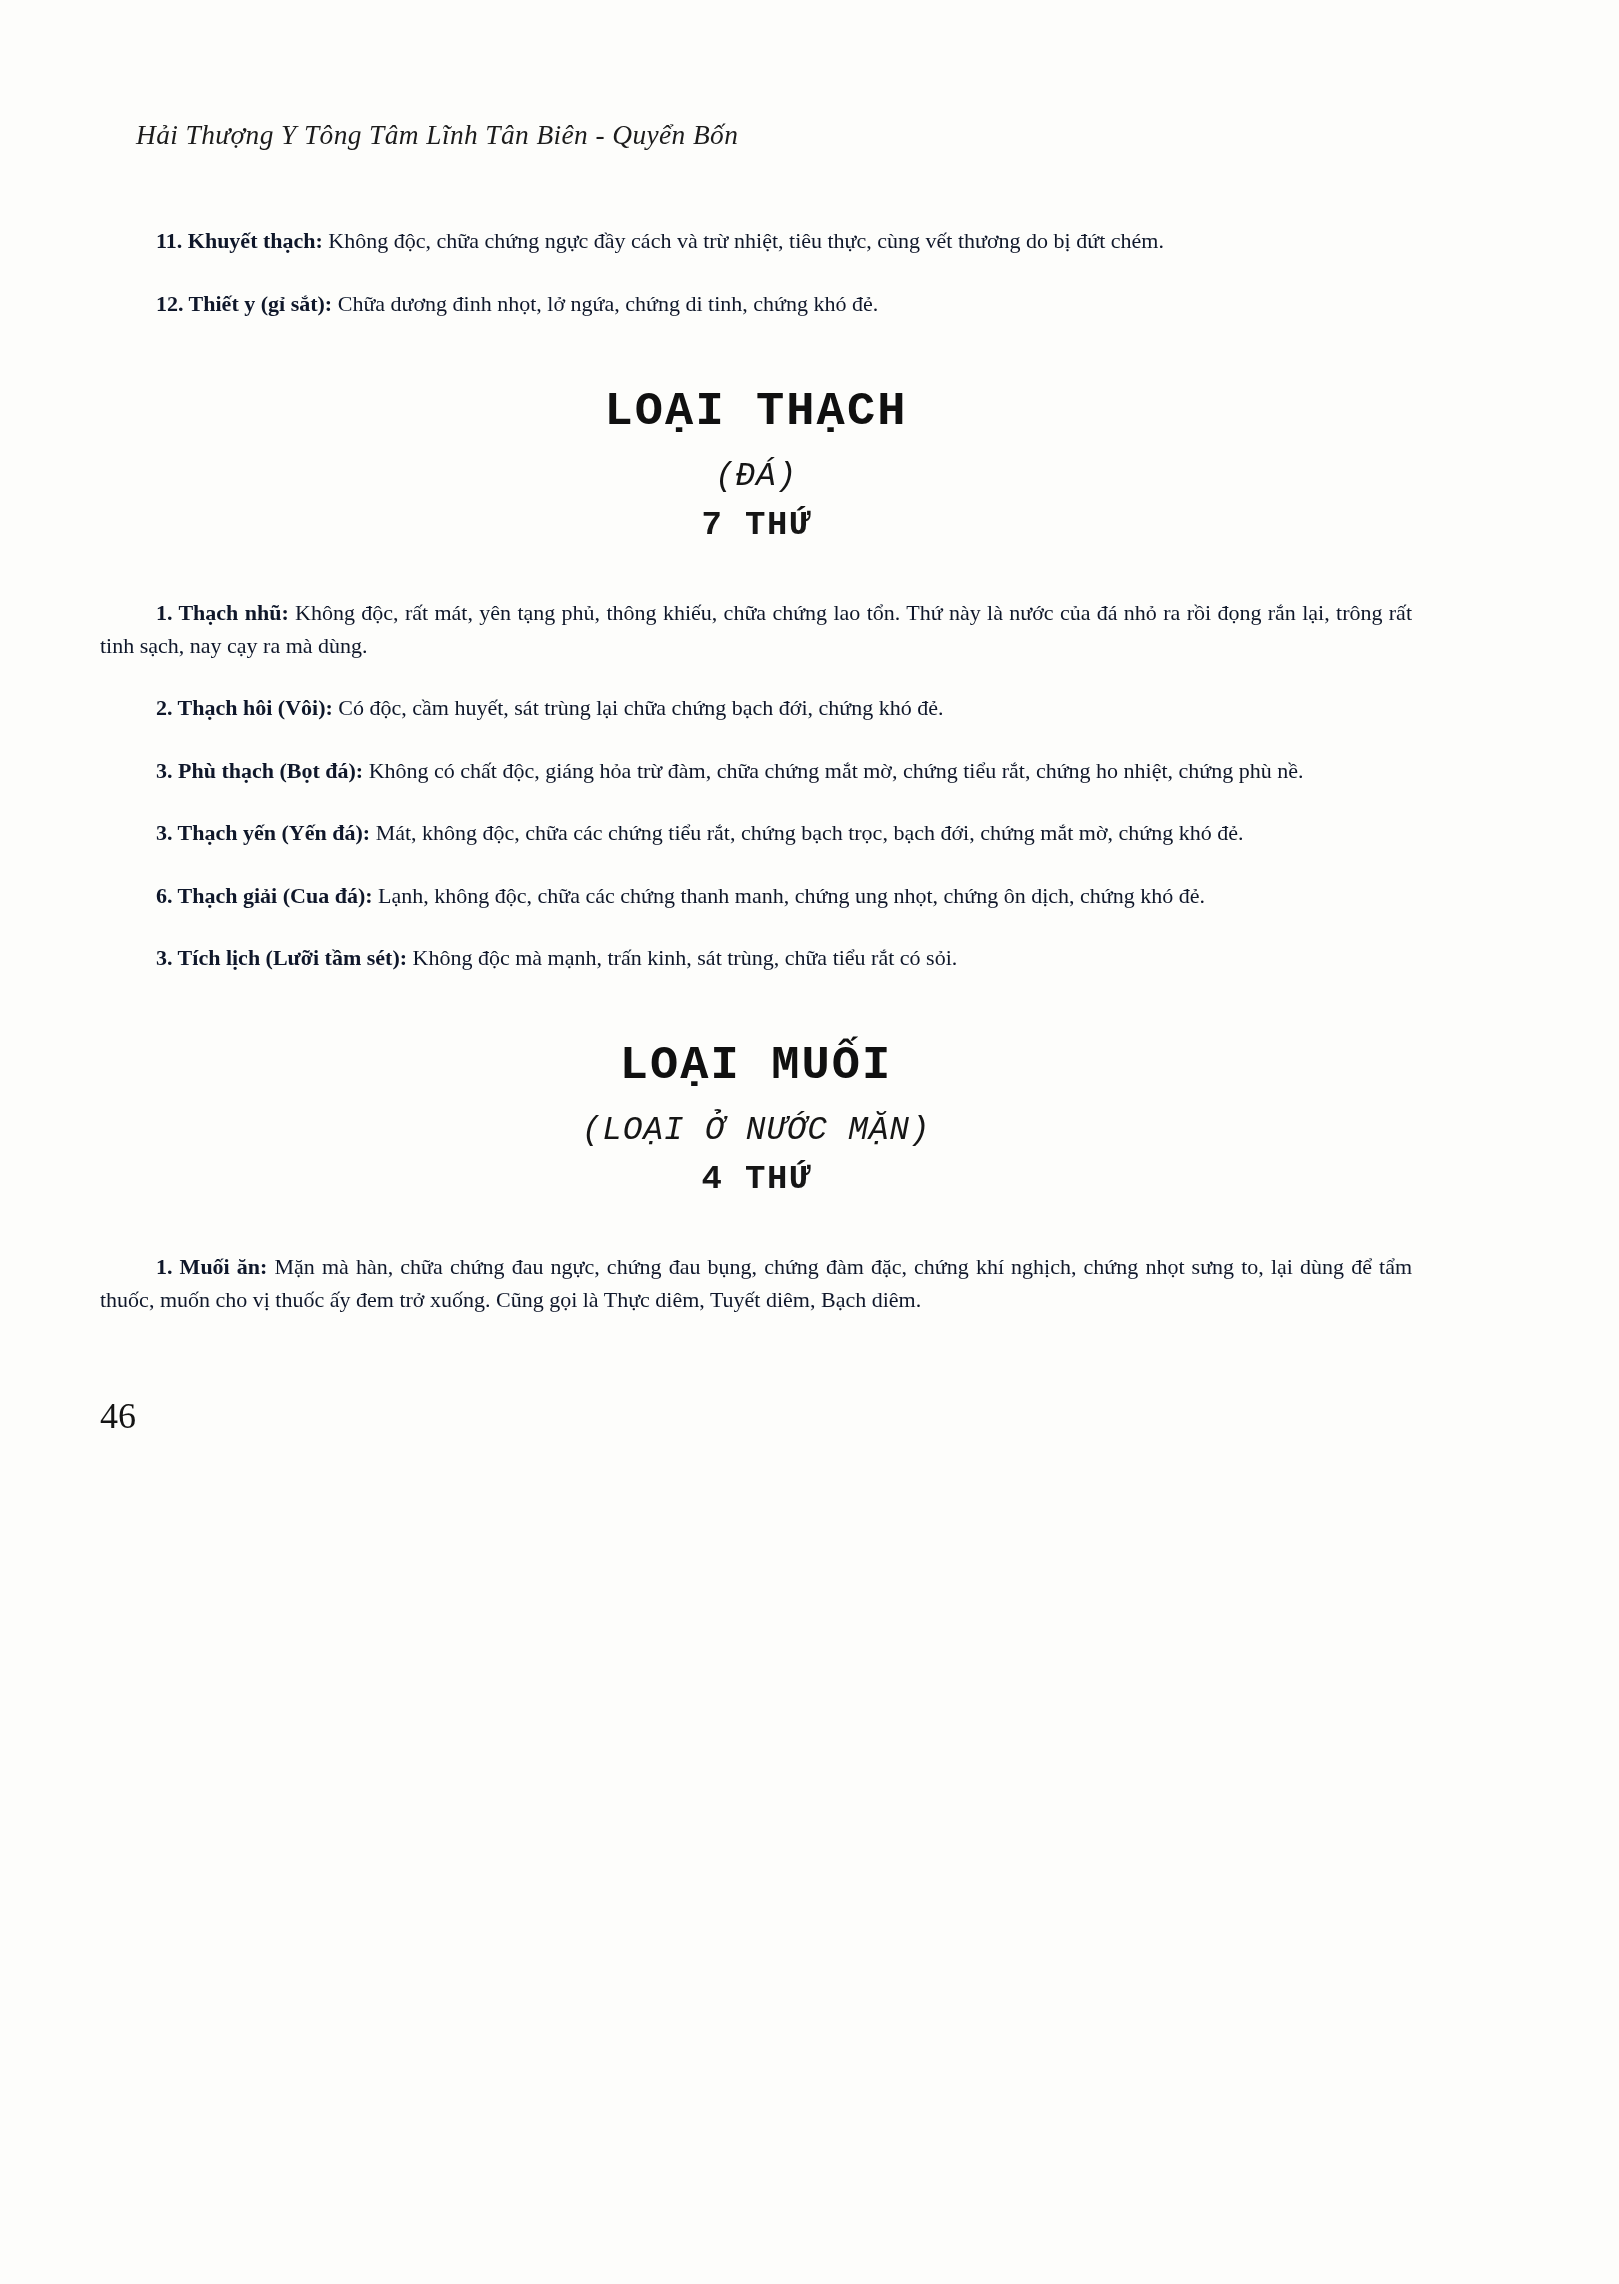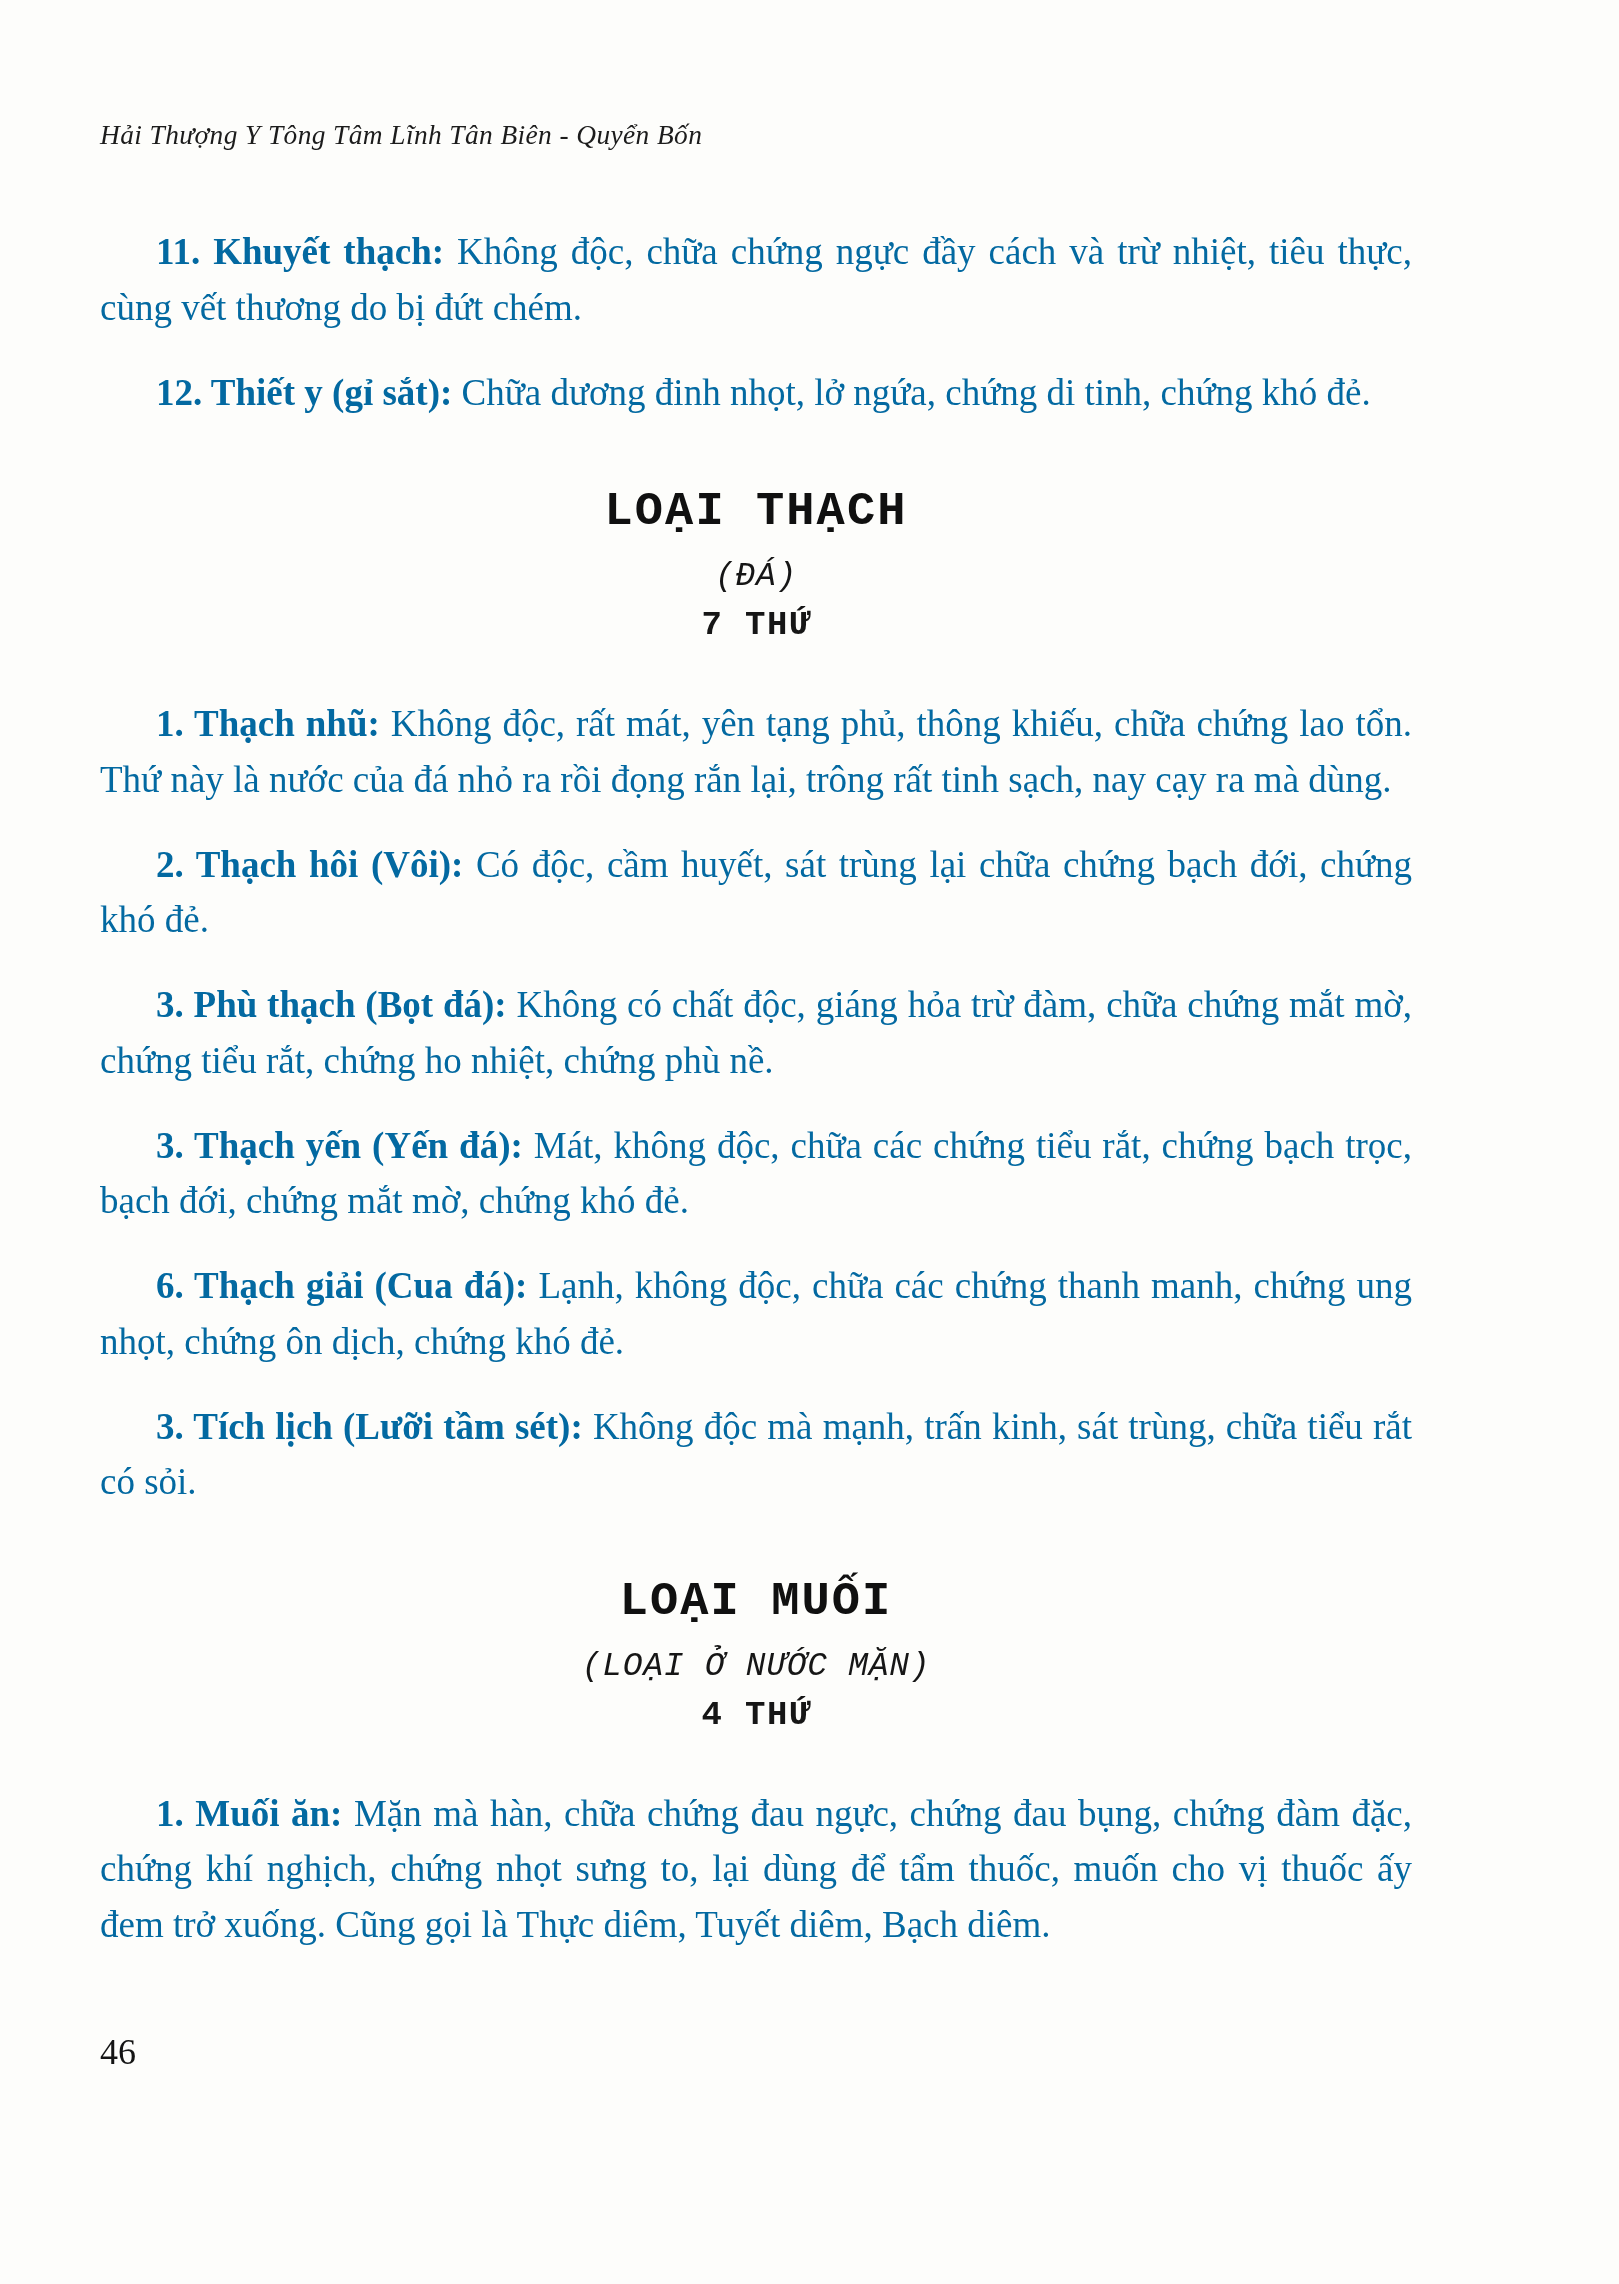--- a/index.html
+++ b/index.html
@@ -14,28 +14,29 @@
     font-family: "Liberation Serif", serif;
     padding: 120px 208px 0 100px;
     overflow: hidden;
   }
   .running-header {
     font-style: italic;
     font-size: 27.4px;
     letter-spacing: 0.4px;
     margin-bottom: 73px;
     color: #1c1c1c;
+    margin-left: 36px;
   }
   .para {
-    font-size: 37px;
+    font-size: 22px;
     line-height: 1.5;
     text-align: justify;
     text-indent: 56px;
     margin-bottom: 29.5px;
-    color: #0369a1;
+    color: #0f172a;
   }
   .para .lead { font-weight: bold; }
   .section-head {
     text-align: center;
     margin: 65px 0 52px 0;
     font-family: Liberation Mono, monospace;
   }
   .section-title {
     font-size: 47px;
     font-weight: bold;

